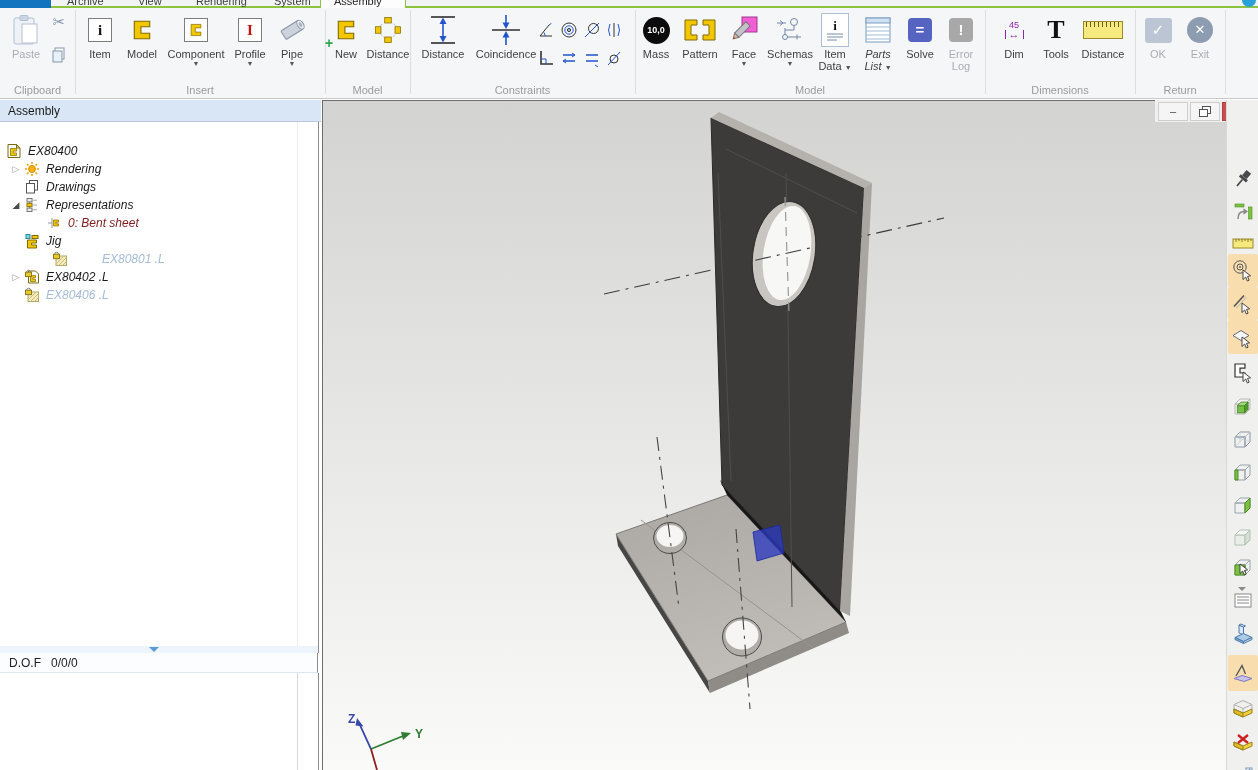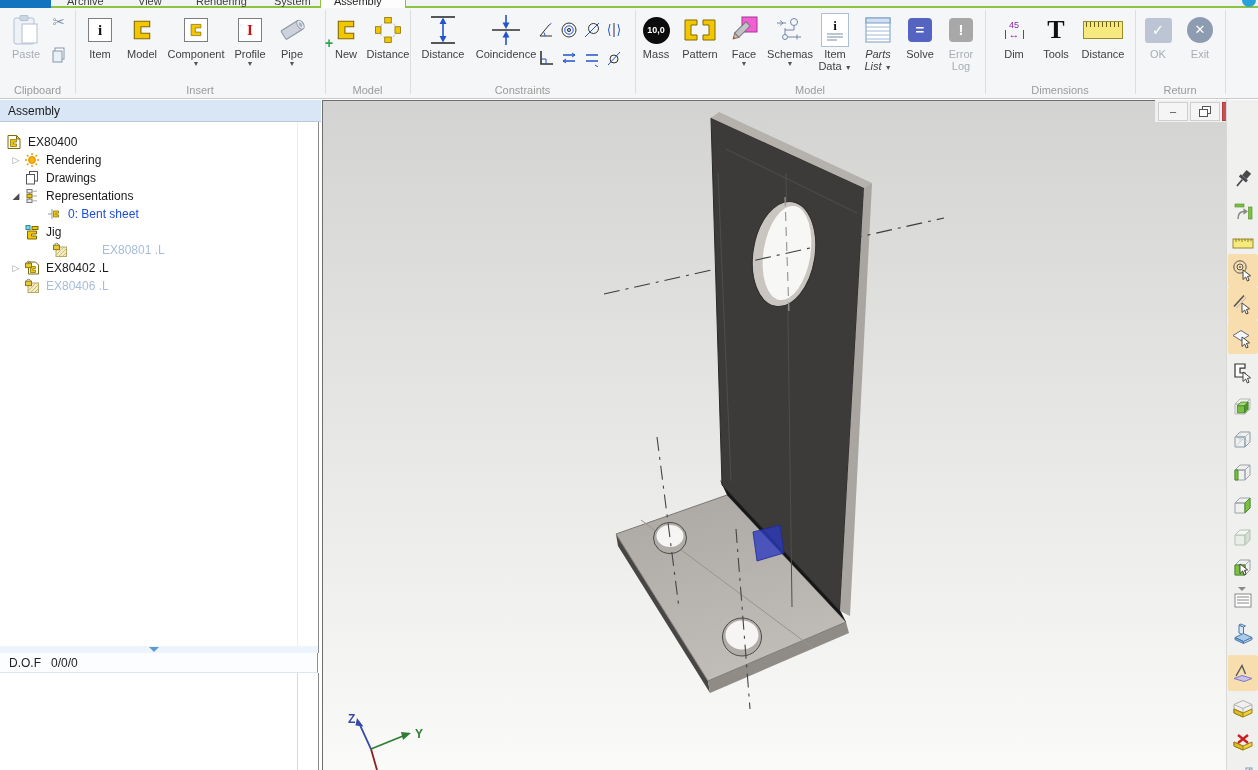--- a/index.html
+++ b/index.html
@@ -39,26 +39,26 @@
   .ruler:before{content:"";position:absolute;left:2px;top:0;right:2px;height:5px;
     background:repeating-linear-gradient(90deg,#6a5e10 0,#6a5e10 1px,transparent 1px,transparent 4px);}
   .dimicon{color:#8e24aa;font-size:9px;line-height:9px;}
   .dimbar{display:inline-block;border-left:1.5px solid #8e24aa;border-right:1.5px solid #8e24aa;padding:0 3px;font-size:11px;}
   
   #leftpanel{position:absolute;left:0;top:100px;width:322px;height:670px;background:#fff;}
   #lp-header{position:absolute;left:0;top:0;width:321px;height:22px;background:#d8e6f5;border-bottom:1px solid #b9c8da;
     font-size:12px;color:#1a1a1a;display:flex;align-items:center;padding-left:8px;box-sizing:border-box;}
   #treearea{position:absolute;left:0;top:22px;width:318px;height:524px;background:#fff;border-right:1px solid #8c8c8c;}
   .trow{height:18px;display:flex;align-items:center;font-size:12px;color:#1a1a1a;white-space:nowrap;}
-  #treebox{padding-top:11px;}
+  #treebox{padding-top:20px;font-style:italic;}
   .texp{width:16px;font-size:9px;color:#9a9a9a;text-align:center;flex:0 0 16px;}
   .texp.open{color:#4a4a4a;}
   .tico{width:17px;height:16px;flex:0 0 17px;margin-right:5px;}
   .tico svg{display:block;}
-  .muted .tlab{color:#1d4ed8;}
+  .muted .tlab{color:#7f1d1d;}
   .muted-blue .tlab{color:#a6bcd8;}
   .gutter{position:absolute;top:0;bottom:0;left:297px;width:1px;background:#ececec;}
   #splitter{position:absolute;left:0;top:546px;width:318px;height:7px;background:#eef4fb;border-right:1px solid #8c8c8c;}
   #splitter .tri{position:absolute;left:149px;top:1px;width:0;height:0;border-left:5px solid transparent;
     border-right:5px solid transparent;border-top:5px solid #5b9bd5;}
   #dofrow{position:absolute;left:0;top:553px;width:318px;height:20px;background:#fcfdfe;border-bottom:1px solid #dfe5ec;
     border-right:1px solid #8c8c8c;display:flex;align-items:center;gap:10px;padding-left:9px;box-sizing:border-box;
     font-size:12px;color:#222;}
   #lp-lower{position:absolute;left:0;top:573px;width:318px;height:97px;background:#fff;border-right:1px solid #8c8c8c;}
   #lp-lower .vline{position:absolute;left:297px;top:0;bottom:0;width:1px;background:#d8d8d8;}

